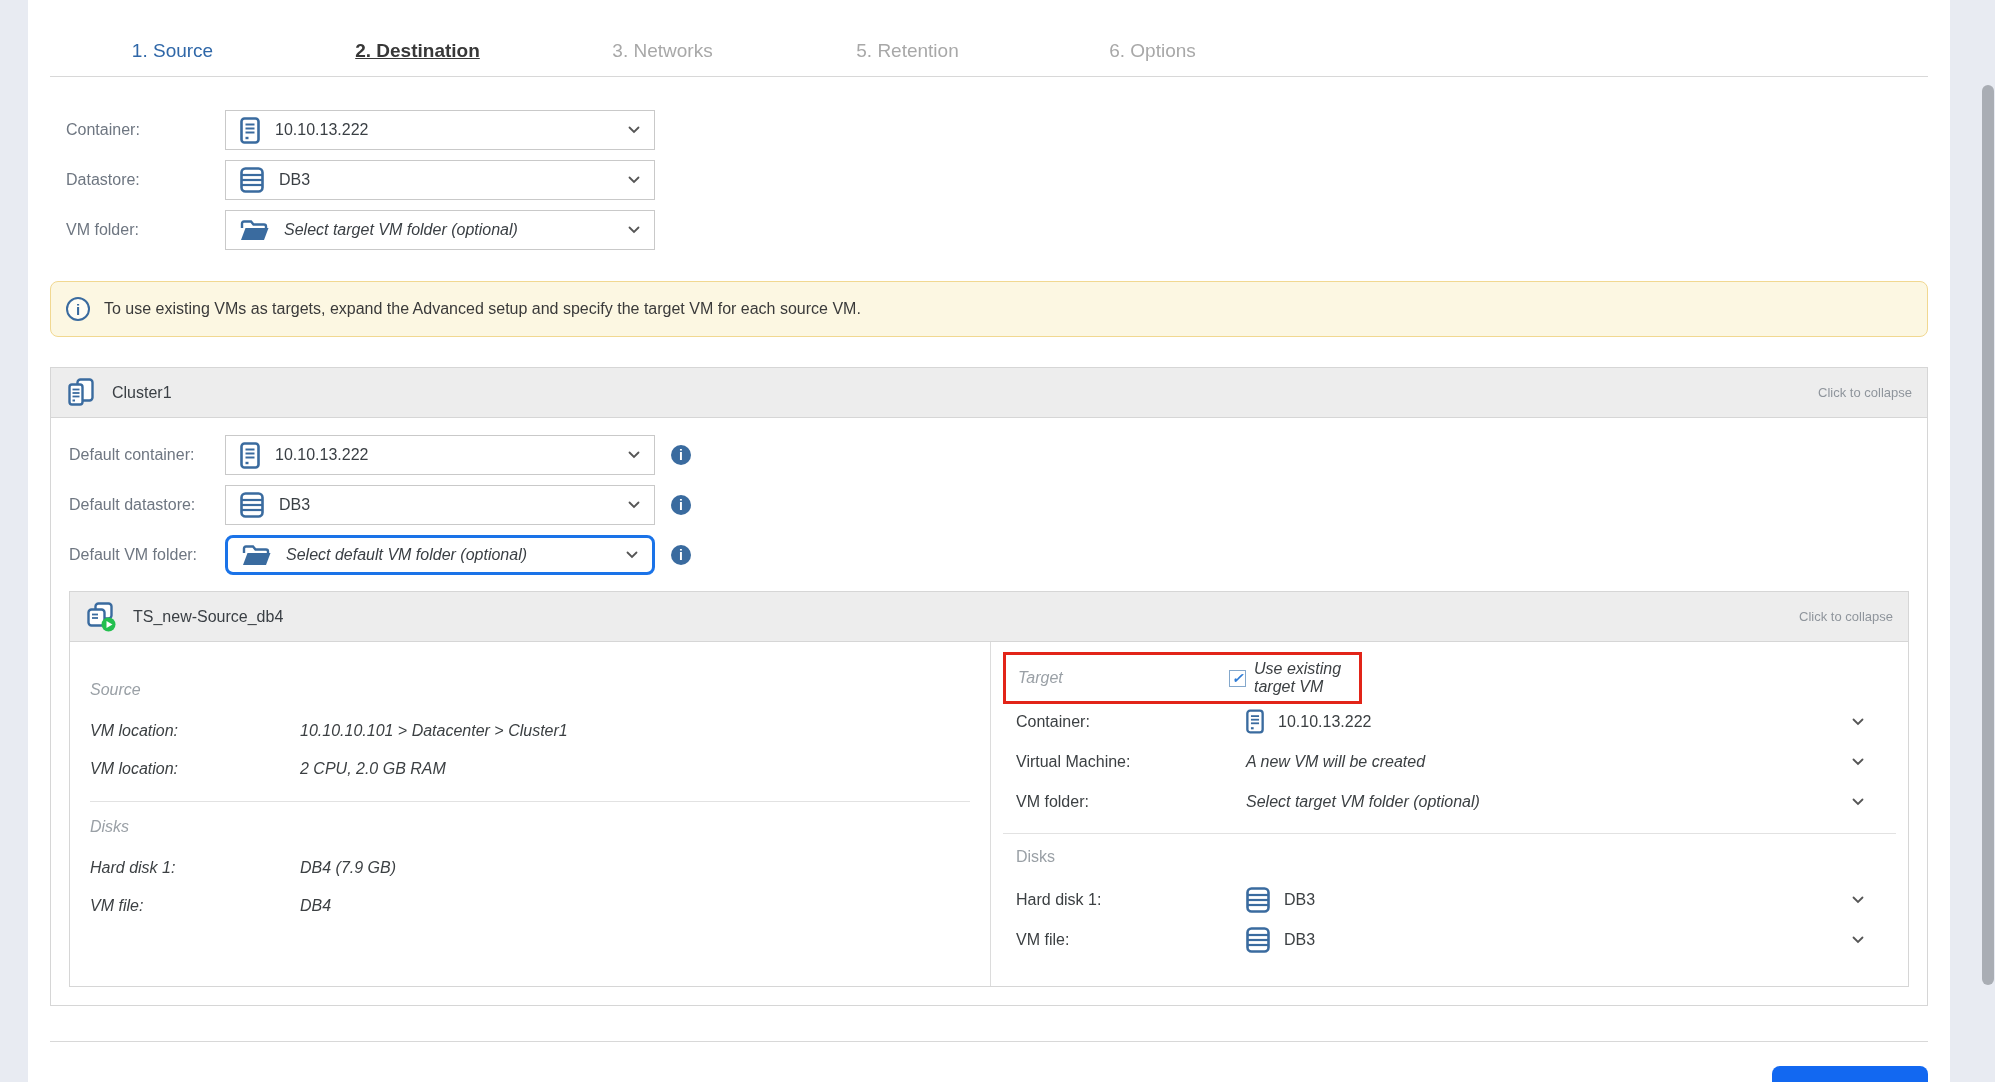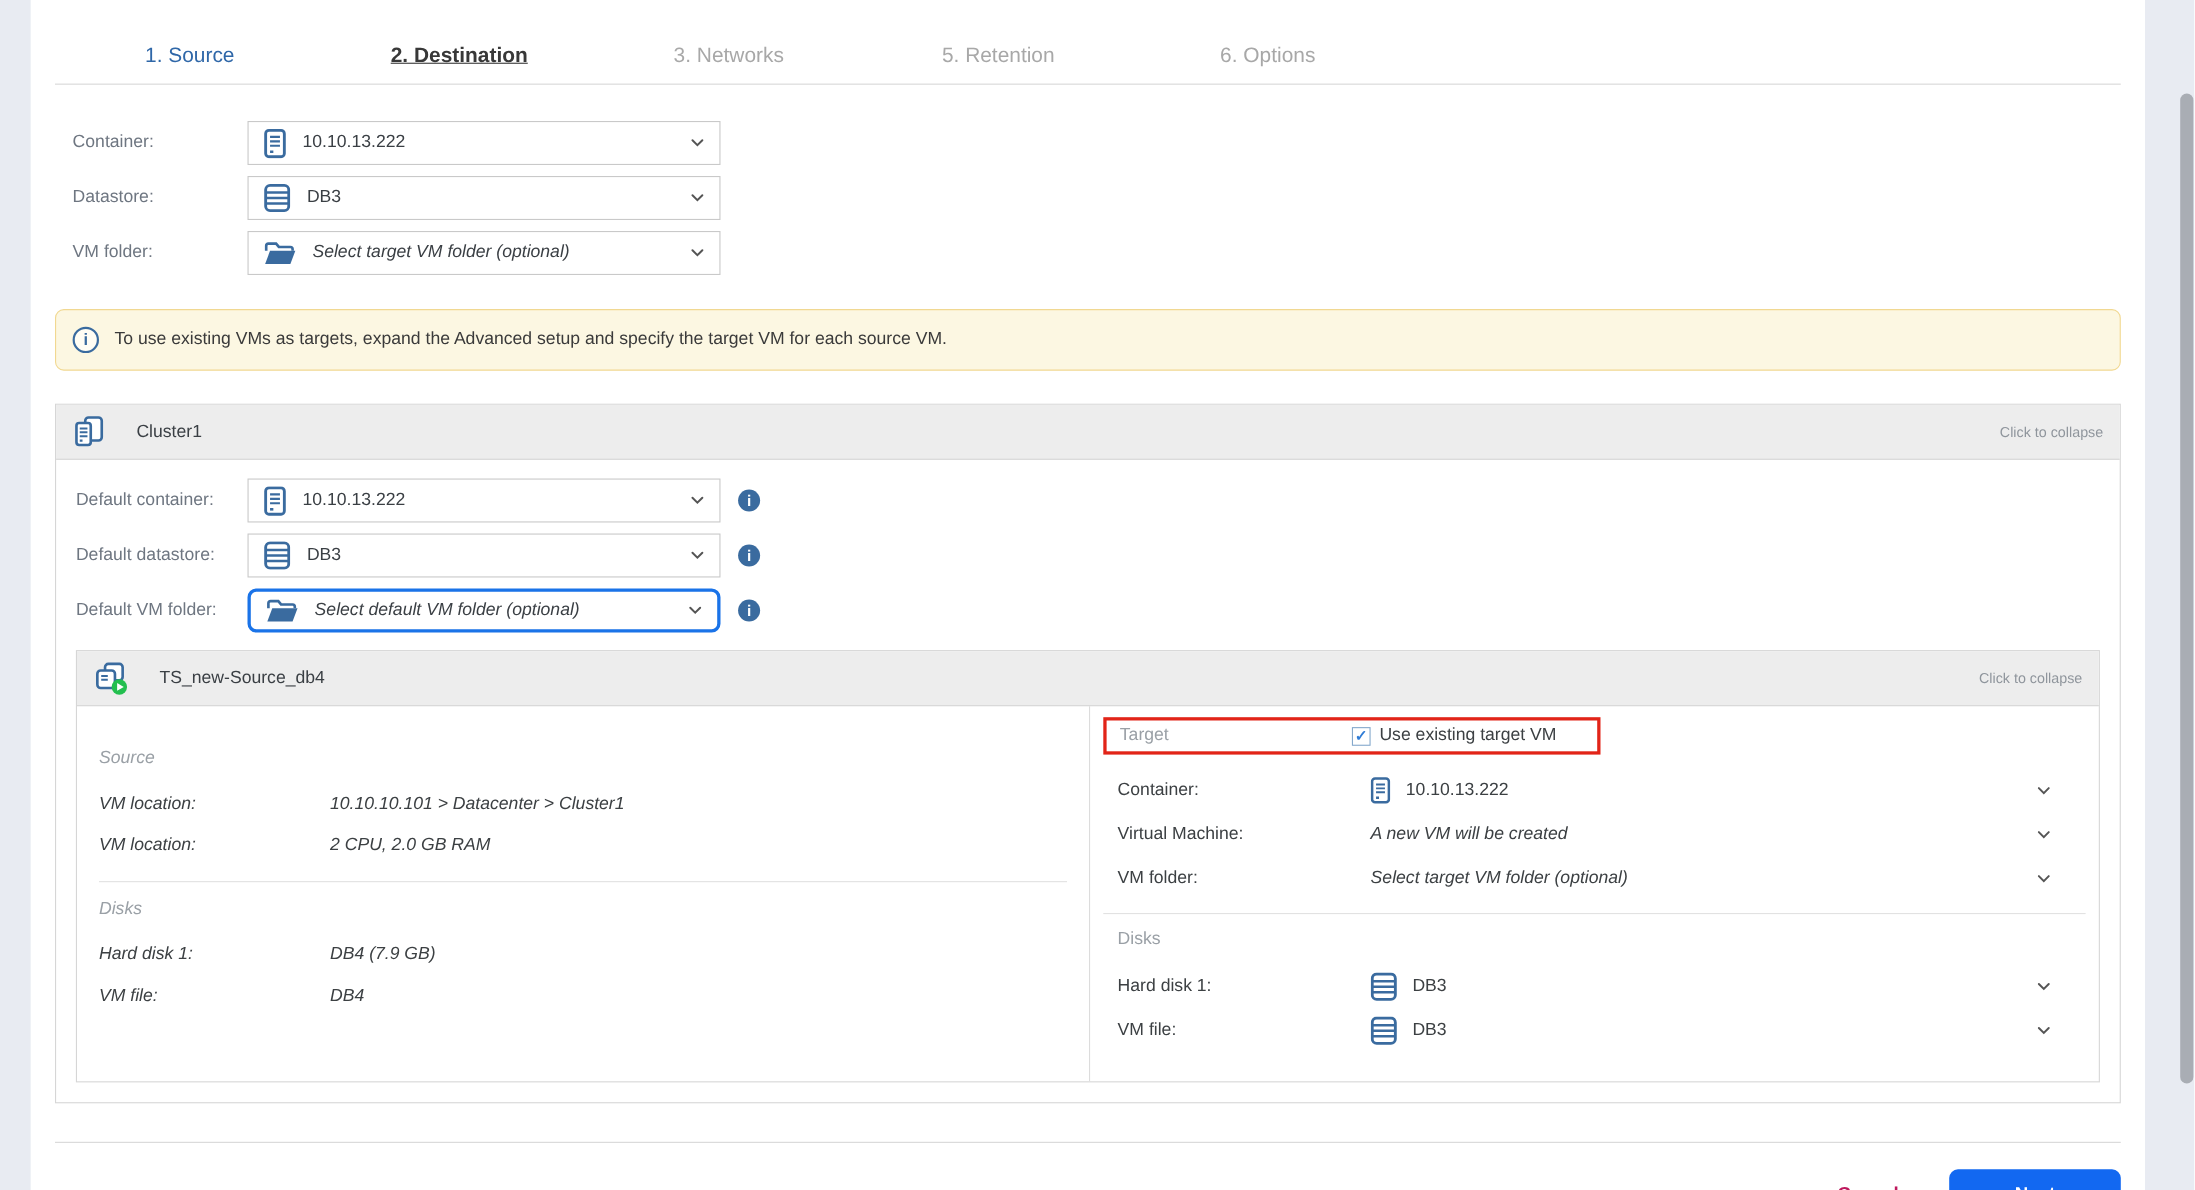--- a/index.html
+++ b/index.html
@@ -39,38 +39,38 @@
   .ibadge.outline { background:#fffdf4; border:2px solid #3a6b9f; color:#3a6b9f; width:24px; height:24px; margin-left:0; font-size:15px; }
 
   
   .banner {
     margin-top:31px; height:56px; background:#fcf7e2; border:1px solid #f1d891; border-radius:8px;
     display:flex; align-items:center; gap:14px; padding:0 15px; font-size:16px; color:#3a3a3a;
   }
 
   
   .cluster { margin-top:30px; border:1px solid #d6d6d6; }
-  .boxhead { height:50px; background:#ededed; display:flex; align-items:center; gap:28px; padding:0 15px; border-bottom:1px solid #d6d6d6; }
+  .boxhead { height:50px; background:#ededed; display:flex; align-items:center; gap:16px; padding:0 15px; border-bottom:1px solid #d6d6d6; }
   .boxhead .bname { font-size:16px; color:#3a3f44; }
   .hint { margin-left:auto; color:#8f959c; font-size:13px; cursor:pointer; }
   .cl-body { padding:17px 18px 18px 18px; }
 
   .vmbox { margin-top:16px; border:1px solid #d6d6d6; }
   .vm-body { display:flex; }
   .panel-left { width:920px; flex:none; padding:31px 20px 20px 20px;font-style:italic; }
   .panel-right { flex:1; border-left:1px solid #dcdcdc; padding:10px 12px 20px 12px; }
 
   .sec-title { color:#9aa0a6; font-size:16px; margin:8px 0 20px 0; }
   .kv { display:flex; align-items:center; margin-bottom:14px; font-size:16px; min-height:24px; }
   .kv .k { width:210px; flex:none; }
   .sep { border-top:1px solid #e2e2e2; margin:20px 0 16px 0; }
 
   .target-head {
     display:flex; align-items:center; border:3px solid #e22418; padding:5px 12px;
-    width:452px; margin-bottom:19px;
+    width:359px; margin-bottom:4px;font-style:italic;
   }
   .target-title { color:#9aa0a6; font-size:16px; width:211px; flex:none; }
   .cbx {
     width:17px; height:17px; border:1px solid #7fa; border:1px solid #84a8cc; background:#fff;
     display:inline-flex; align-items:center; justify-content:center;
     color:#2f7cd6; font-size:14px; font-weight:bold; margin-right:8px; flex:none; cursor:pointer;
   }
   .cbx-label { font-size:16px; color:#3c4043; }
 
   .trow { display:flex; align-items:center; padding-left:13px; margin-bottom:13px; font-size:16px; min-height:27px; }

